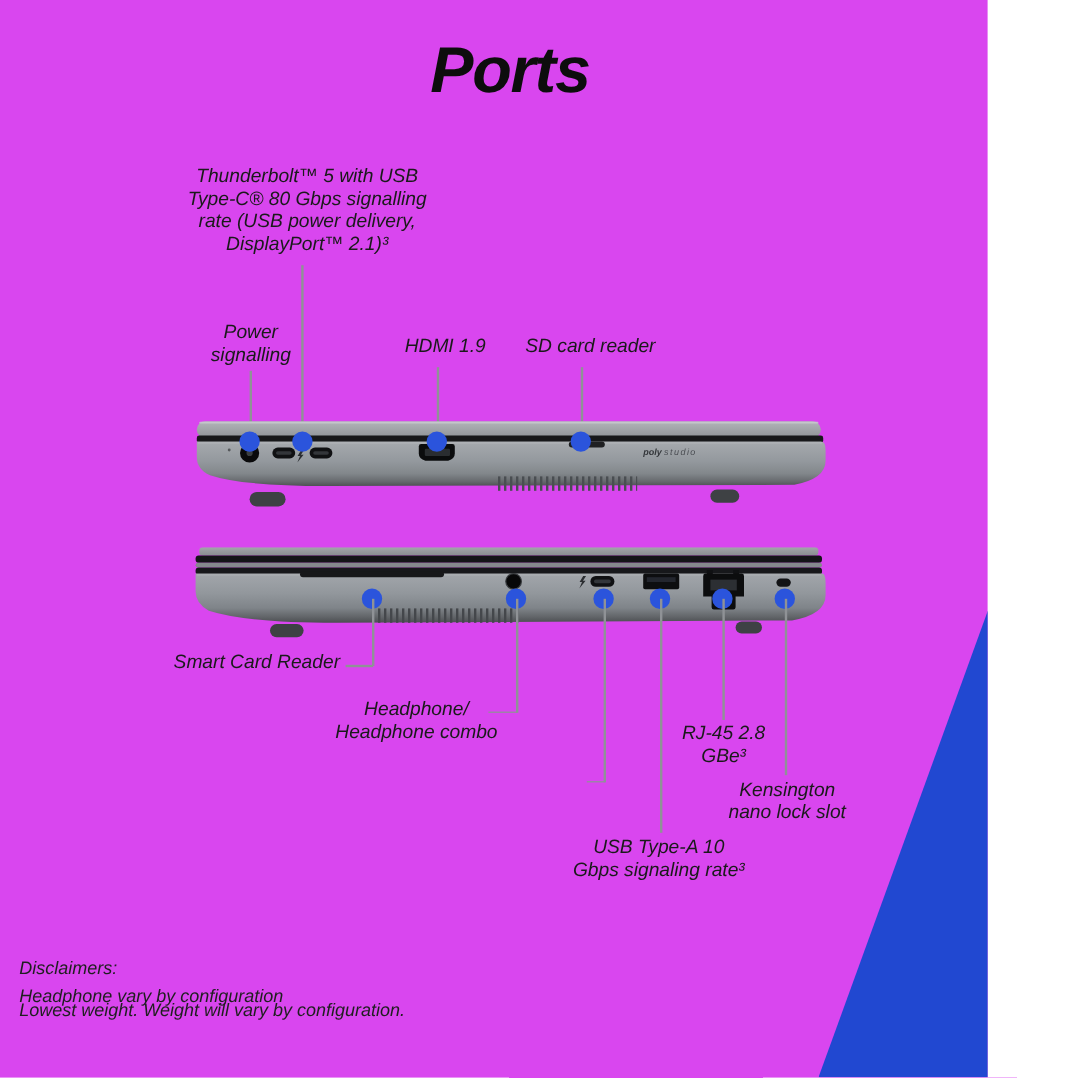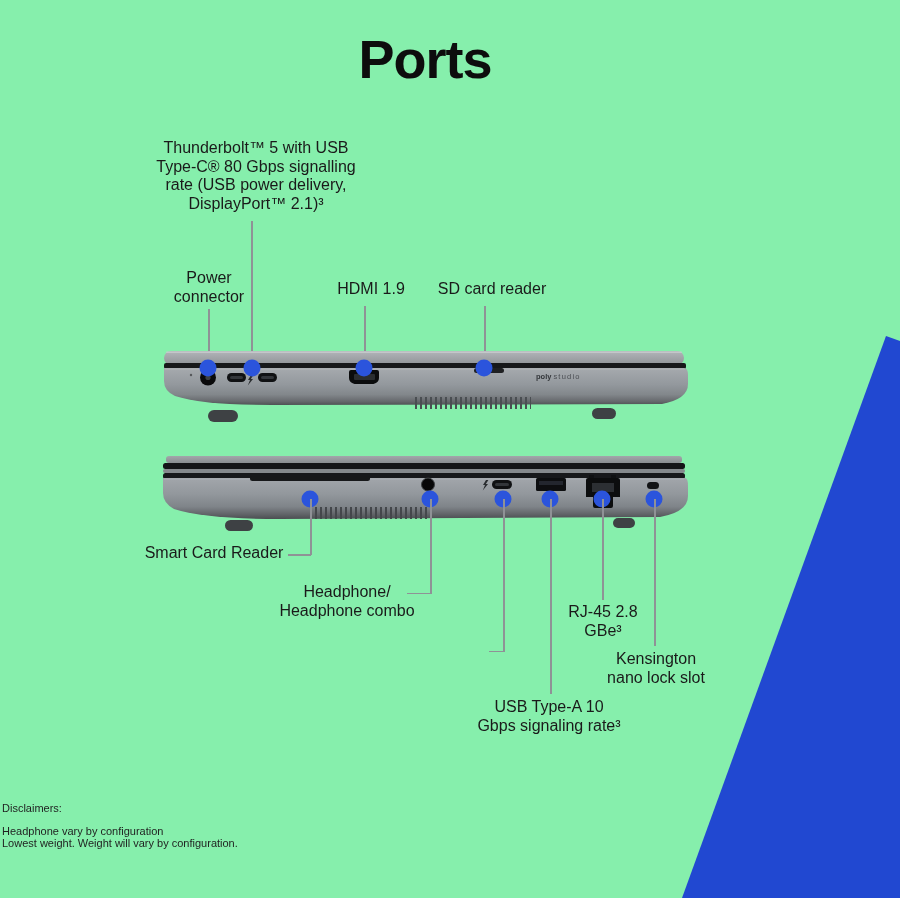--- a/index.html
+++ b/index.html
@@ -1,17 +1,17 @@
 <!DOCTYPE html>
 <html><head>
 <meta charset="utf-8">
 <style>
   html,body{margin:0;padding:0;}
   body{font-family:"Liberation Sans", sans-serif; background:#ffffff;}
-  .stage{position:relative; width:900px; height:898px; background:#86efac; overflow:hidden;}
+  .stage{position:relative; width:823px; height:898px; background:#d946ef; overflow:hidden;font-style:italic;}
 
   
   .title{position:absolute; left:0; top:-8px; width:850px; text-align:center;
          font-size:54px; font-weight:700; letter-spacing:-1px; color:#0d0d0d;}
 
   
   .blue-wedge{position:absolute; left:682px; top:336px; width:218px; height:562px;
               background:#2148d1;
               clip-path:polygon(204px 0px, 218px 5px, 218px 562px, 0px 562px);}
 
@@ -37,39 +37,39 @@
   
   .dot{position:absolute; width:17px; height:17px; border-radius:50%;
        background:#2b54dc; transform:translate(-50%,-50%);}
 
   
   .laptop{position:absolute;}
   .laptop-top{left:160px; top:348px; width:530px; height:80px;}
   .laptop-bottom{left:160px; top:456px; width:530px; height:78px;}
 
   
-  .disclaimers{position:absolute; left:2px; top:802px; color:#1f1f1f; font-size:11px; line-height:12px;}
+  .disclaimers{position:absolute; left:16px; top:802px; color:#1f1f1f; font-size:15px; line-height:12px;}
   .disclaimers .head{margin-bottom:11px;}
   .disclaimers .body{white-space:pre-line;}
 </style>
 </head>
 <body>
 
 <div class="stage">
 
   <div class="blue-wedge"></div>
 
   <h1 class="title">Ports</h1>
 
   <div class="lbl lbl-tb5">Thunderbolt™ 5 with USB
 Type-C® 80 Gbps signalling
 rate (USB power delivery,
 DisplayPort™ 2.1)³</div>
   <div class="lbl lbl-power">Power
-connector</div>
+signalling</div>
   <div class="lbl lbl-hdmi">HDMI 1.9</div>
   <div class="lbl lbl-sd">SD card reader</div>
 
   <div class="line v" style="left:251px; top:221px; height:147px;"></div>
   <div class="line v" style="left:208px; top:309px; height:59px;"></div>
   <div class="line v" style="left:364px; top:306px; height:62px;"></div>
   <div class="line v" style="left:484px; top:306px; height:62px;"></div>
 
   <svg class="laptop laptop-top" viewBox="0 0 530 80">
     <defs>

